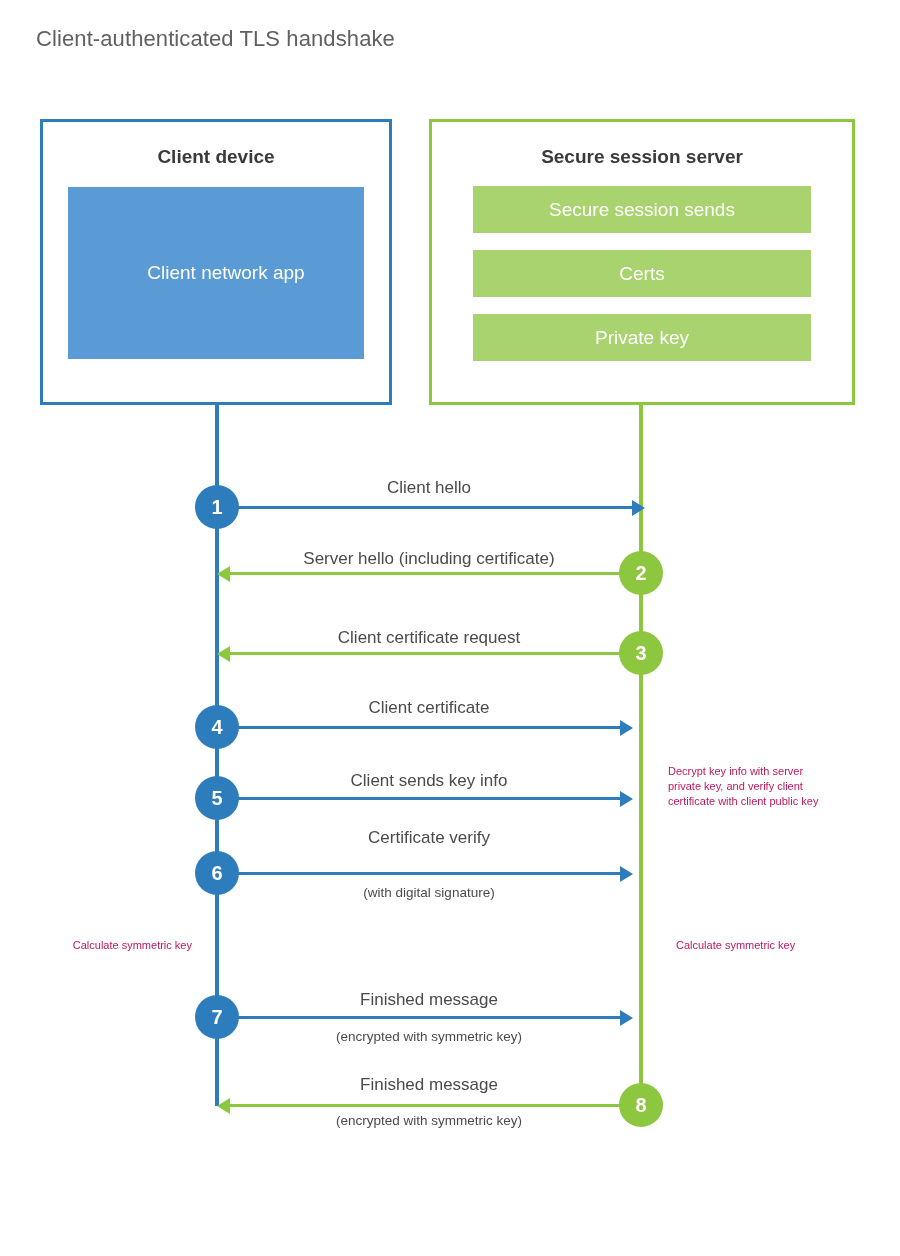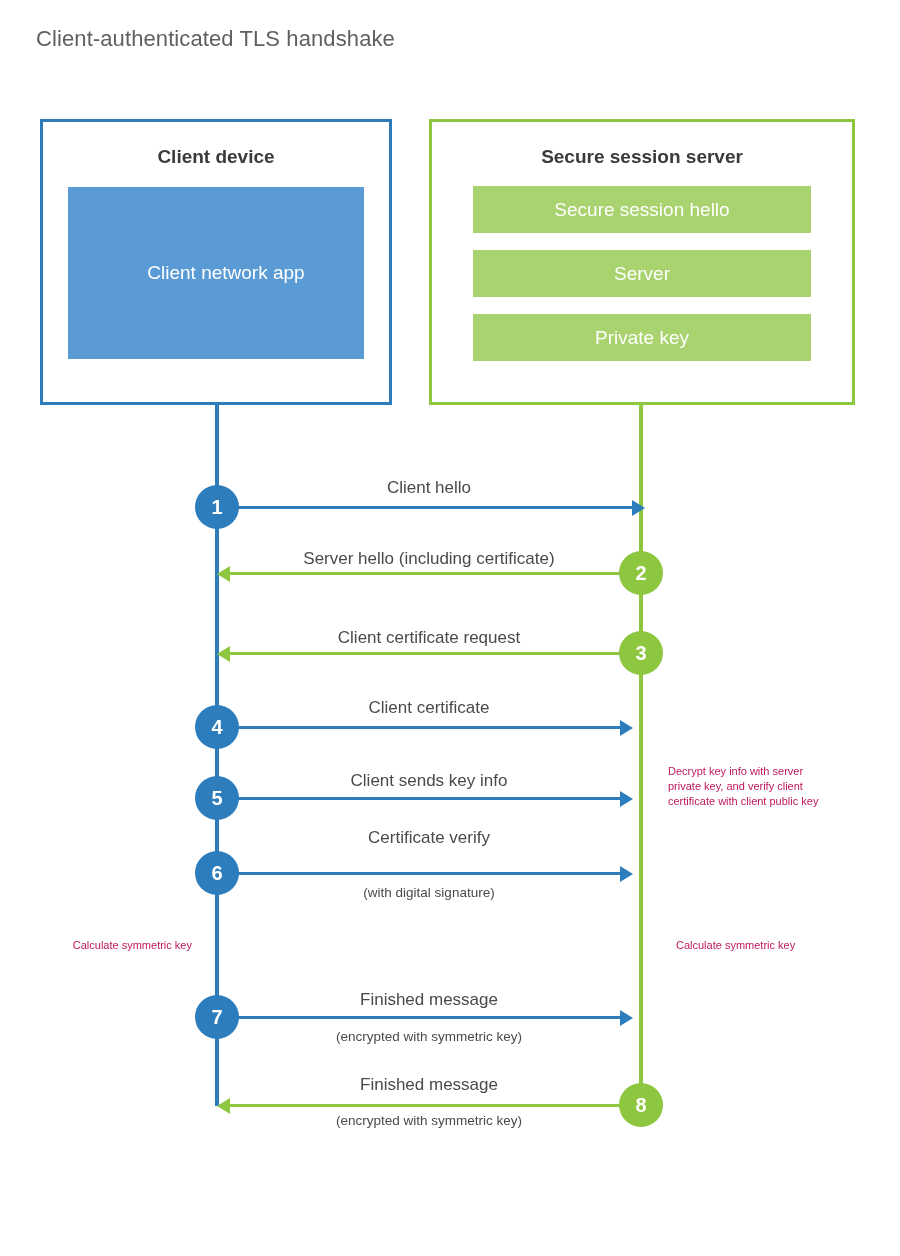--- a/index.html
+++ b/index.html
@@ -158,22 +158,22 @@
 
   <div class="lifeline server" style="top:403px; height:703px;"></div>
 
   <div class="party-box client">
     <div class="party-title">Client device</div>
     <div class="inner-block app">Client network app</div>
   </div>
 
   <div class="party-box server">
     <div class="party-title">Secure session server</div>
-    <div class="inner-block svc first">Secure session hello</div>
-    <div class="inner-block svc">Server</div>
+    <div class="inner-block svc first">Secure session sends</div>
+    <div class="inner-block svc">Certs</div>
     <div class="inner-block svc">Private key</div>
   </div>
 
   <div class="msg-label" style="left:217px; top:478px; width:424px;">Client hello</div>
   <div class="arrow-line blue" style="left:217px; top:506px; width:416px;"></div>
   <div class="arrow-head right-blue" style="left:632px; top:499.5px;"></div>
   <div class="step-circle blue" style="left:195px; top:485px;">1</div>
 
   <div class="msg-label" style="left:217px; top:549px; width:424px;">Server hello (including certificate)</div>
   <div class="arrow-line green" style="left:230px; top:572px; width:411px;"></div>

